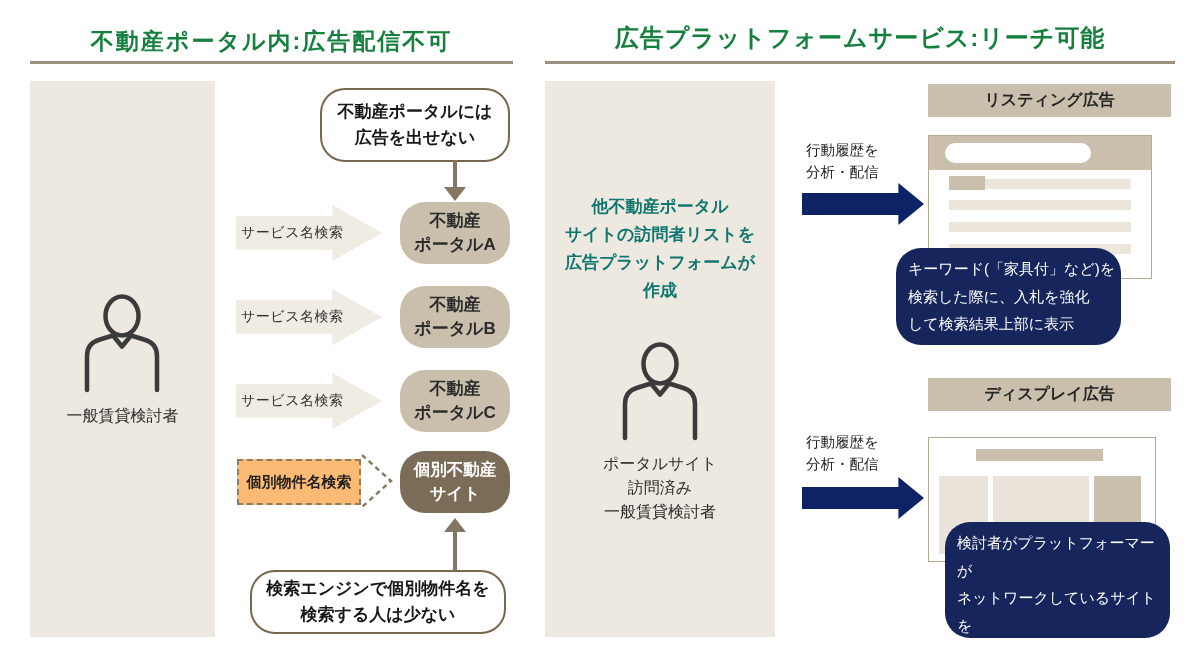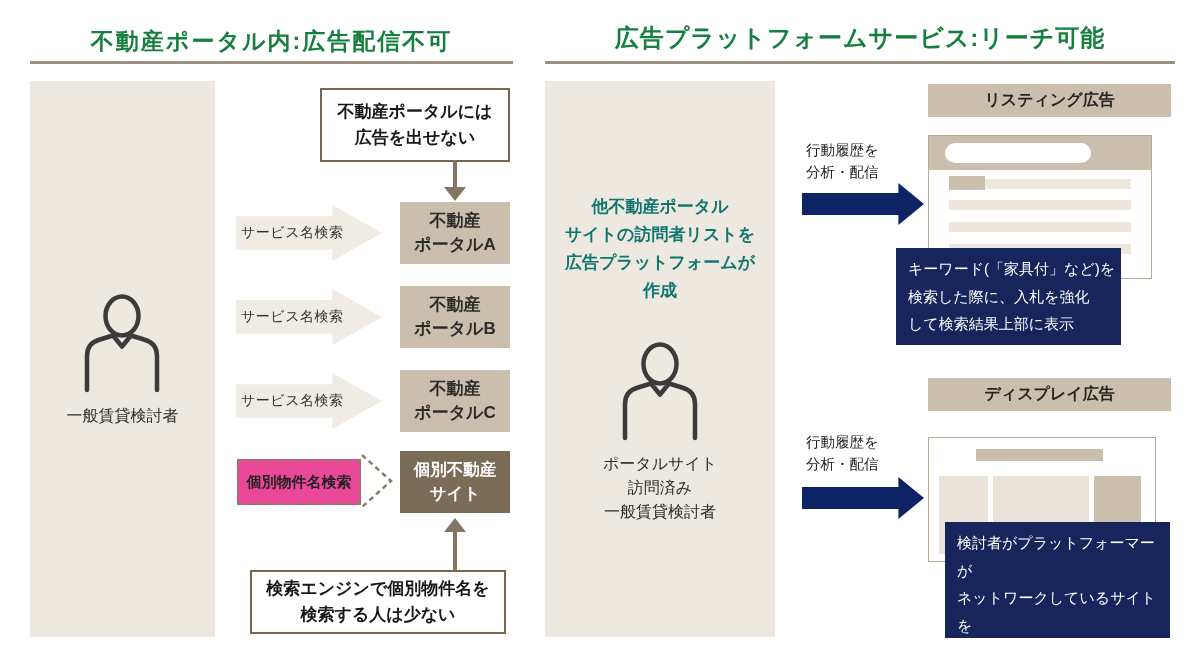--- a/index.html
+++ b/index.html
@@ -1,21 +1,21 @@
 <!DOCTYPE html>
 <html style="--beige_panel: #EDE8E0; --arrow_beige: #F0EBE3; --tan: #C9BFAC; --line_beige: #ECE6DC; --block_beige: #E9E3DA; --dark_brown: #7B6C58; --border_brown: #77674E; --arrow_brown: #837663; --dash_brown: #8C7C62; --underline: #9C907E; --navy_arrow: #0E2366; --navy_box: #16265C; --mock_border: #B6AA92;"><head>
 <meta charset="utf-8">
 <style>
   html,body{margin:0;padding:0;background:#fff;}
   #canvas{
     position:relative;width:1200px;height:666px;background:#fff;
     font-family:"Liberation Sans",sans-serif;color:#1f1f1f;overflow:hidden;
   }
   .abs{position:absolute;}
-  .preline{white-space:pre-line;}
+  .preline{white-space:pre-line;border-radius:25px;}
   .center{display:flex;align-items:center;justify-content:center;text-align:center;}
 
   
   .sec-title{font-weight:bold;color:#15803d;text-align:center;}
   .title-left{left:30px;top:24px;width:483px;font-size:23px;letter-spacing:2px;line-height:34px;}
   .title-right{left:545px;top:22px;width:630px;font-size:24px;letter-spacing:1px;line-height:32px;}
   .underline{height:3px;background:var(--underline);}
   .ul-left{left:30px;top:61px;width:483px;}
   .ul-right{left:545px;top:61px;width:630px;}
 
@@ -48,21 +48,21 @@
     clip-path:polygon(0 20%,66% 20%,66% 0,100% 50%,66% 100%,66% 80%,0 80%);
     display:flex;align-items:center;}
   .block-arrow span{margin-left:5px;font-size:14px;color:#333;letter-spacing:0.5px;}
   .portal{left:400px;width:110px;height:62px;background:var(--tan);
     font-size:17px;font-weight:600;color:#2b2b2b;line-height:1.4;}
   .darkbox{left:400px;top:451px;width:110px;height:62px;background:var(--dark_brown);
     color:#fff;font-size:16.5px;font-weight:bold;line-height:1.45;}
 
   
   .dash-rect{left:237px;top:459px;width:120px;height:42px;border:2px dashed var(--dash_brown);
-    font-size:15px;font-weight:bold;color:#222;background:#ec4899;}
+    font-size:15px;font-weight:bold;color:#222;background:#fdba74;}
 
   
   .flow-label{left:806px;font-size:14.5px;line-height:22px;color:#1d1d1d;}
   .navy-arrow{left:802px;width:122px;height:42px;background:var(--navy_arrow);
     clip-path:polygon(0 24%,79% 24%,79% 0,100% 50%,79% 100%,79% 76%,0 76%);}
 
   .ad-header{left:928px;width:243px;height:33px;background:var(--tan);
     font-size:16px;font-weight:bold;color:#242424;}
 
   .mockup{background:#fff;border:1px solid var(--mock_border);overflow:hidden;}

